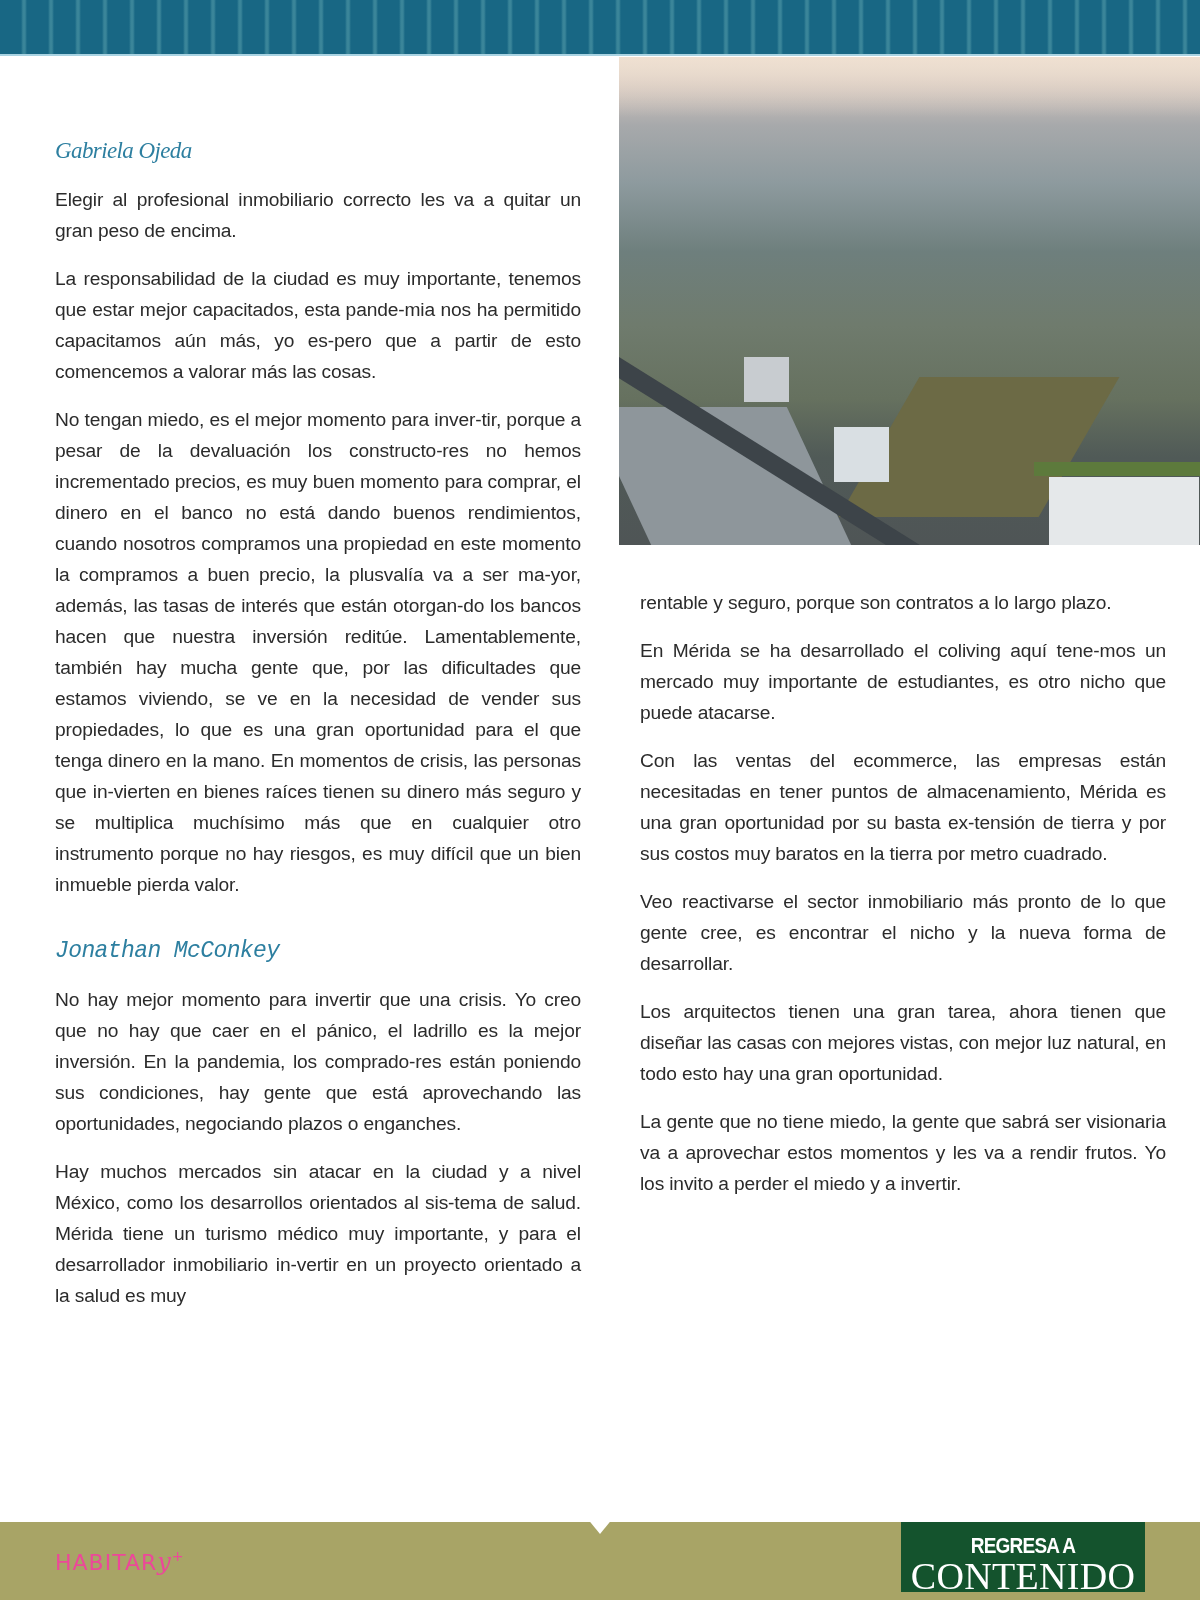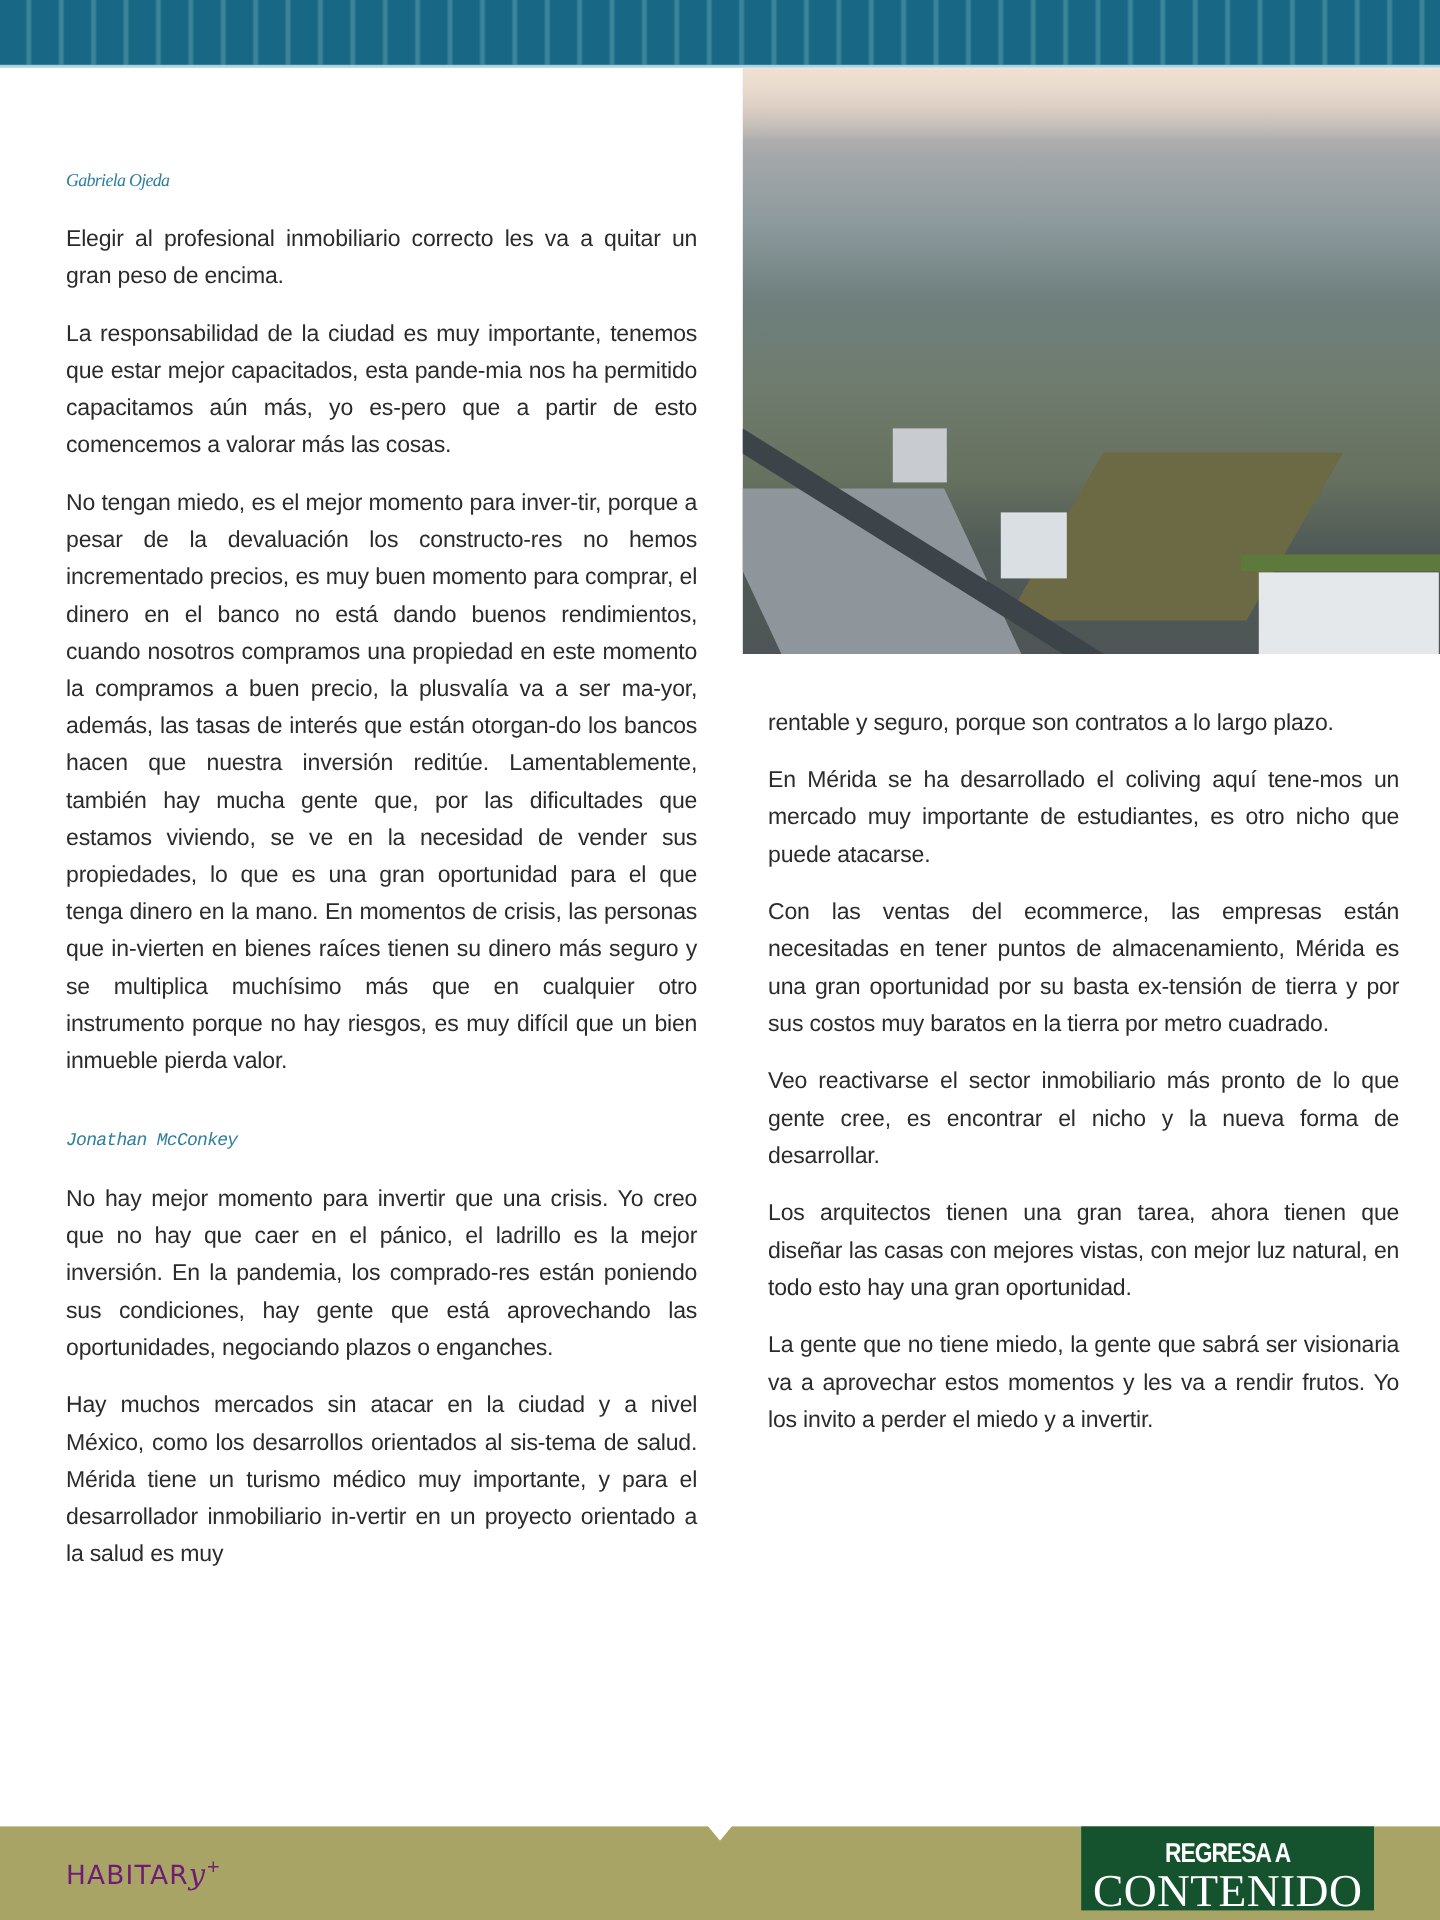--- a/index.html
+++ b/index.html
@@ -18,21 +18,21 @@
   }
   .col {
     position: absolute; width: 526px;
     font-size: 19.2px; line-height: 31px; text-align: justify;
     letter-spacing: -0.15px;
   }
   .col-left { left: 55px; top: 130px; }
   .col-right { left: 640px; top: 587px; width: 526px; }
   .author {
     font-family: "Liberation Serif", "DejaVu Serif", serif;
-    font-style: italic; color: #2d7fa0; font-size: 15px;
+    font-style: italic; color: #2d7fa0; font-size: 23px;
     letter-spacing: -0.6px; margin: 0 0 12px 0; line-height: 42px;
   }
   .author.second { margin-top: 30px; font-family: Liberation Mono, monospace; }
   p.para { margin: 0 0 17px 0; }
   .photo {
     position: absolute; left: 619px; top: 57px; width: 581px; height: 488px;
     overflow: hidden;
     background:
       linear-gradient(180deg, #e6d8cb 0%, #cfc3bc 6%, #a7a9ab 14%, #8d9a9e 26%, #6e7f7d 40%, #6f7b6d 55%, #66715f 70%, #505a57 82%, #4f5556 100%);
   }
@@ -45,21 +45,21 @@
   .footer {
     position: absolute; left: 0; top: 1522px; width: 1200px; height: 78px;
     background: #a8a466;
   }
   .notch {
     position: absolute; left: 582px; top: 1512px; width: 36px; height: 22px;
     background: #ffffff; clip-path: polygon(0 0, 100% 0, 50% 100%);
   }
   .logo {
     position: absolute; left: 55px; top: 1548px;
-    color: #701a75; font-size: 22px; letter-spacing: 1px;
+    color: #ec4899; font-size: 22px; letter-spacing: 1px;
     font-family: "DejaVu Sans", sans-serif; font-weight: normal;
   }
   .logo .script { font-family: "DejaVu Serif", serif; font-style: italic; font-size: 24px; }
   .logo .plus { font-size: 14px; vertical-align: top; }
   .back-btn {
     position: absolute; left: 901px; top: 1522px; width: 244px; height: 70px;
     background: #14532d; color: #ffffff; text-align: center; cursor: pointer;
   }
   .back-btn .line1 {
     display:block; margin-top: 14px; font-family: "Liberation Sans", sans-serif;

